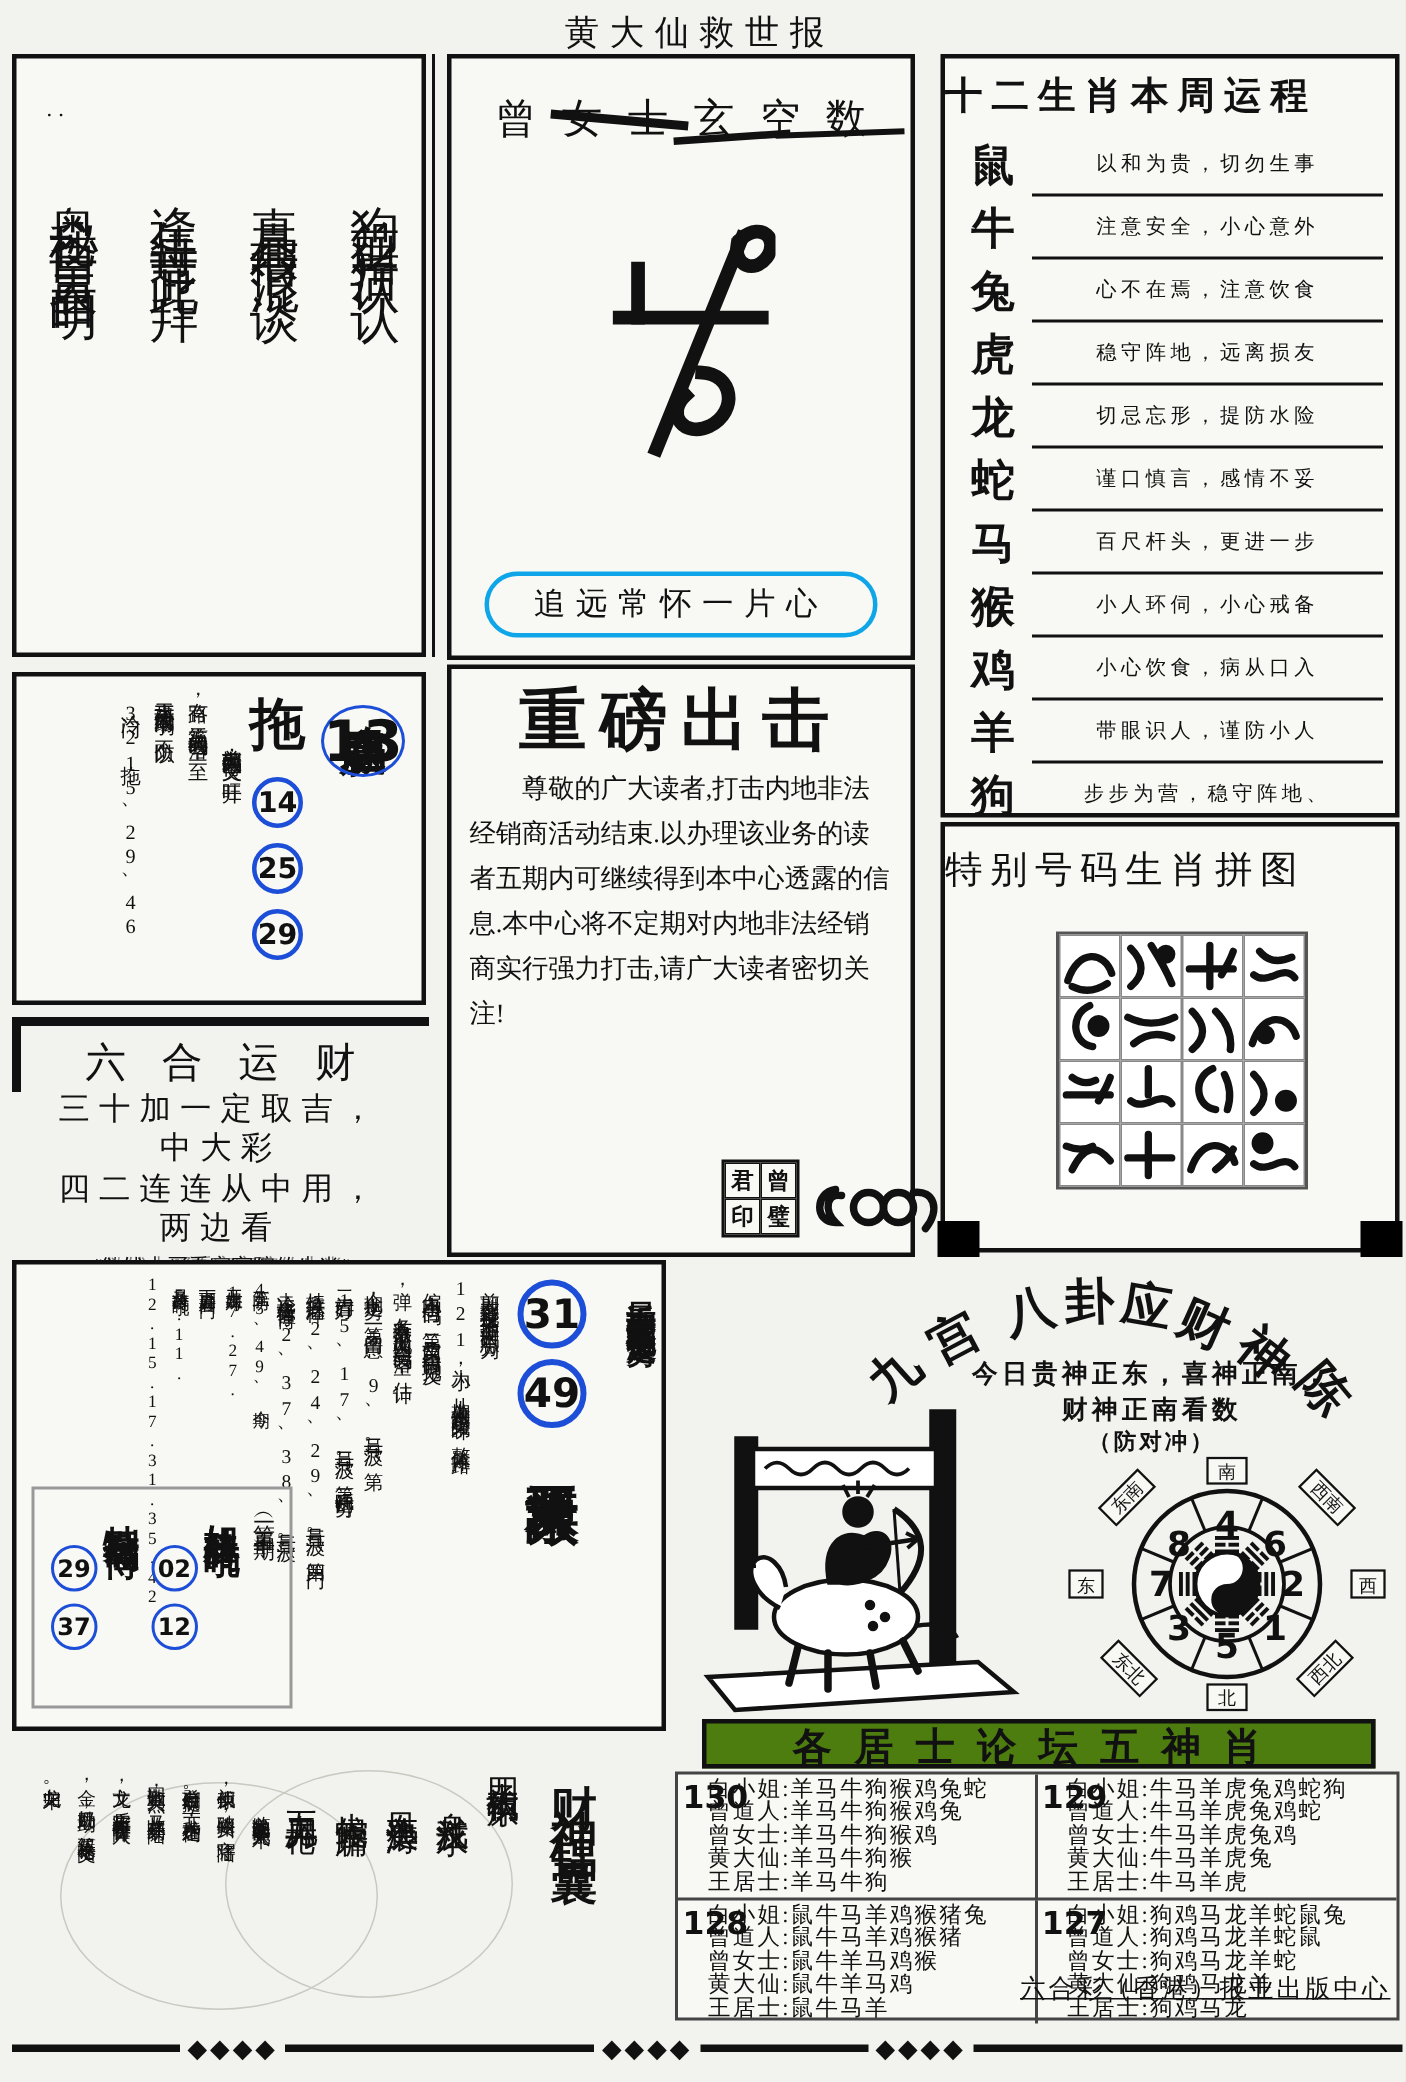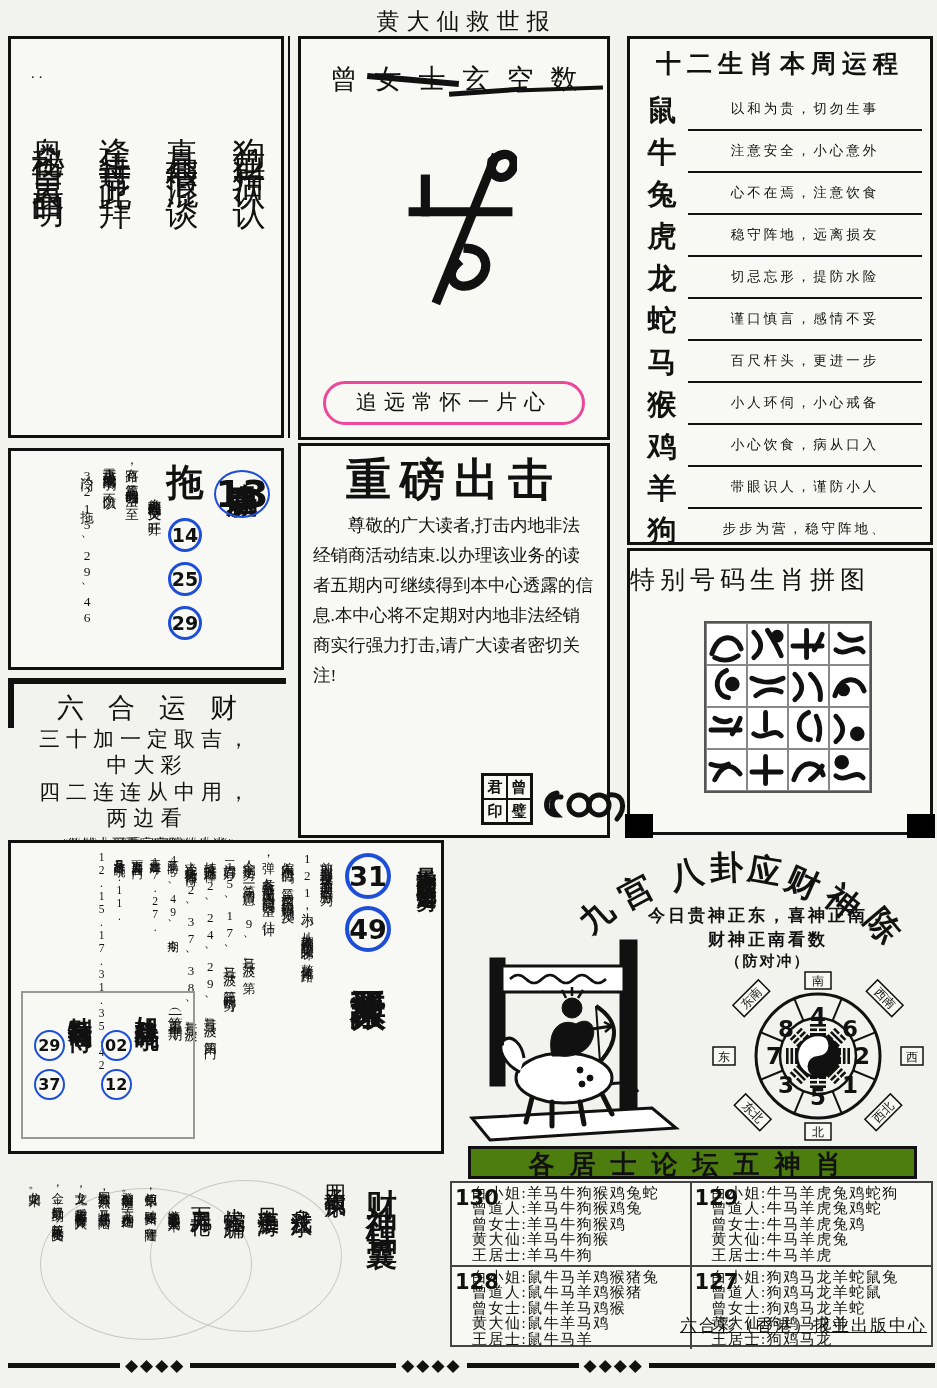--- a/index.html
+++ b/index.html
@@ -20,26 +20,26 @@
   .rcol{font-size:33px;letter-spacing:10px;}
 
   
   .box-b{left:298px;top:36px;width:312px;height:404px;}
   .xk-title{position:absolute;left:0;right:0;top:22px;text-align:center;font-size:27px;letter-spacing:17px;padding-left:17px;}
   .strike{position:absolute;background:#111;}
   .s1{left:66px;top:38px;width:92px;height:6px;transform:rotate(5deg);}
   .s2{left:148px;top:50px;width:78px;height:5px;transform:rotate(-4deg);}
   .s3{left:216px;top:48px;width:86px;height:4px;transform:rotate(-2deg);}
   .glyph{position:absolute;left:104px;top:104px;}
-  .oval{position:absolute;left:22px;right:22px;bottom:12px;height:38px;border:3px solid #ec4899;border-radius:22px;
+  .oval{position:absolute;left:22px;right:22px;bottom:12px;height:38px;border:3px solid #0ea5e9;border-radius:22px;
         text-align:center;font-size:21px;letter-spacing:7px;line-height:36px;}
 
   
   .box-c{left:627px;top:36px;width:306px;height:509px;}
-  .zc-title{position:absolute;left:0;right:0;top:8px;text-align:center;font-size:25px;letter-spacing:6px;font-weight:600;}
+  .zc-title{position:absolute;left:0;right:0;top:8px;font-size:25px;letter-spacing:6px;font-weight:600;}
   .z-rows{position:absolute;left:6px;right:8px;top:50px;bottom:6px;display:flex;flex-direction:column;}
   .z-row{flex:1;display:flex;align-items:stretch;}
   .z-icon{width:52px;text-align:center;font-size:29px;font-weight:700;padding-top:2px;}
   .z-text{flex:1;border-bottom:2px solid #111;font-size:13.5px;letter-spacing:3px;text-align:center;padding-top:11px;}
 
   
   .box-d{left:8px;top:448px;width:276px;height:222px;}
   .d-flex{position:absolute;left:8px;right:6px;top:7px;bottom:7px;display:flex;flex-direction:row-reverse;}
   .d-title-grp{width:66px;display:flex;flex-direction:column;align-items:center;}
   .d-title{font-size:31px;font-weight:bold;letter-spacing:2px;}

